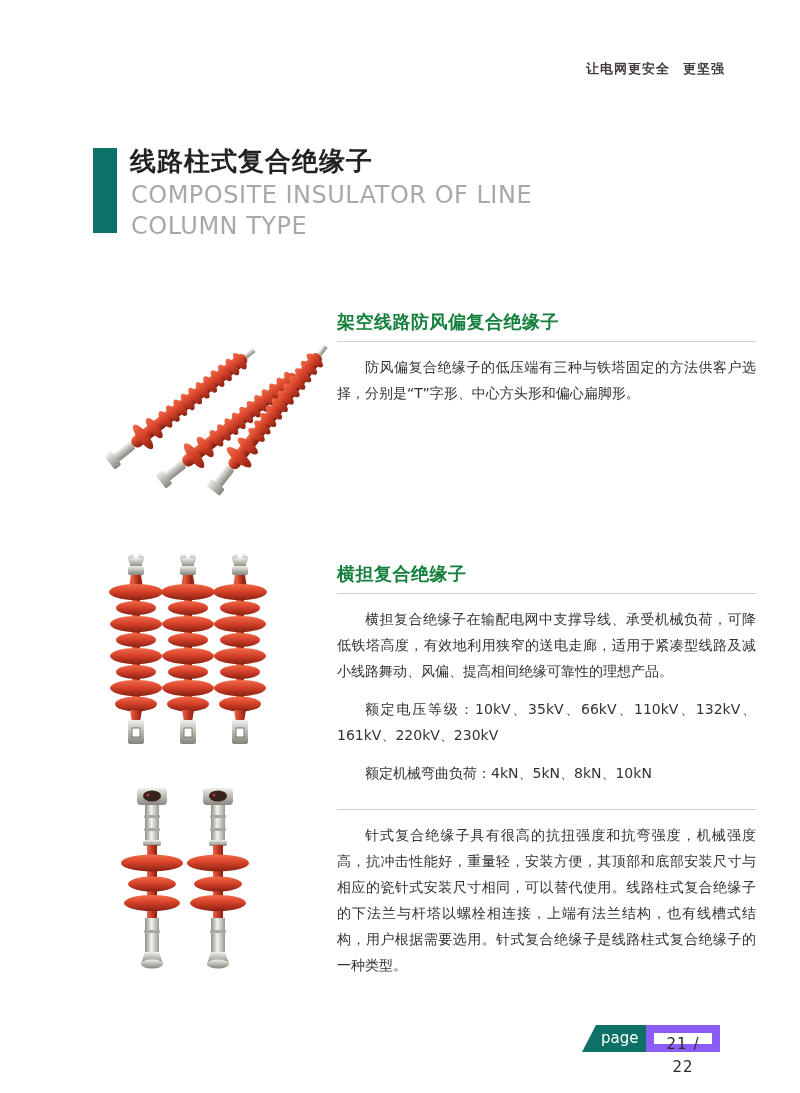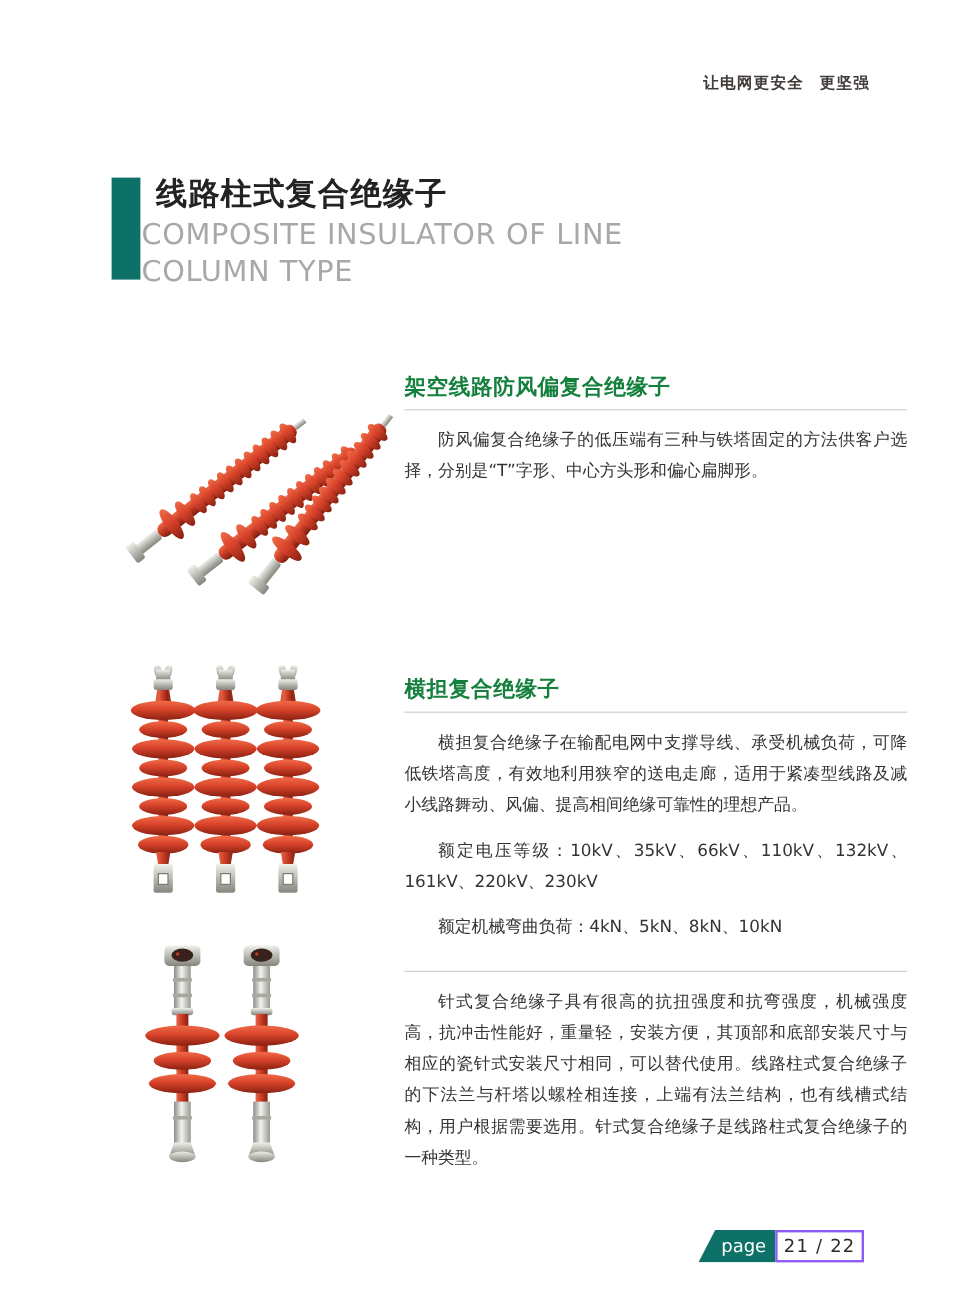--- a/index.html
+++ b/index.html
@@ -14,21 +14,21 @@
   }
   .slogan .gap{display:inline-block;width:13px;}
   .title-bar{
     position:absolute;left:93px;top:148px;width:24px;height:85px;background:#0d7168;
   }
   .title-cn{
     position:absolute;left:130px;top:144px;font-size:26px;font-weight:bold;color:#222;
     letter-spacing:1px;margin:0;
   }
   .title-en{
-    position:absolute;left:118px;top:180px;font-size:24px;color:#a8a8a8;
+    position:absolute;left:131px;top:180px;font-size:24px;color:#a8a8a8;
     line-height:31px;font-weight:500;letter-spacing:0.5px;margin:0;
   }
   .section-text{
     position:absolute;left:337px;width:419px;
   }
   .section-text h3{
     margin:0;font-size:18px;font-weight:bold;color:#15803d;letter-spacing:0.5px;
   }
   .section-text hr{
     border:none;border-top:1px solid #cfcfcf;margin:7px 0 6px 0;
@@ -46,21 +46,21 @@
   .img3{left:110px;top:786px;width:150px;height:190px;}
   .footer{
     position:absolute;left:582px;top:1015px;height:27px;display:flex;align-items:stretch;margin-top:10px;
   }
   .footer-label{
     width:64px;background:#0d7168;color:#fff;font-size:15px;line-height:27px;
     padding-left:19px;box-sizing:border-box;
     clip-path:polygon(14px 0,100% 0,100% 100%,0 100%);
   }
   .footer-num{
-    width:74px;border:2px solid #8b5cf6;background:#fff;color:#2b2b2b;
+    width:74px;border:8px solid #8b5cf6;background:#fff;color:#2b2b2b;
     font-size:15px;line-height:23px;text-align:center;box-sizing:border-box;
     letter-spacing:1px;
   }
 </style>
 </head>
 <body>
 
 <svg width="0" height="0" style="position:absolute" aria-hidden="true">
   <defs>
     <linearGradient id="redV" x1="0" y1="0" x2="0" y2="1">

